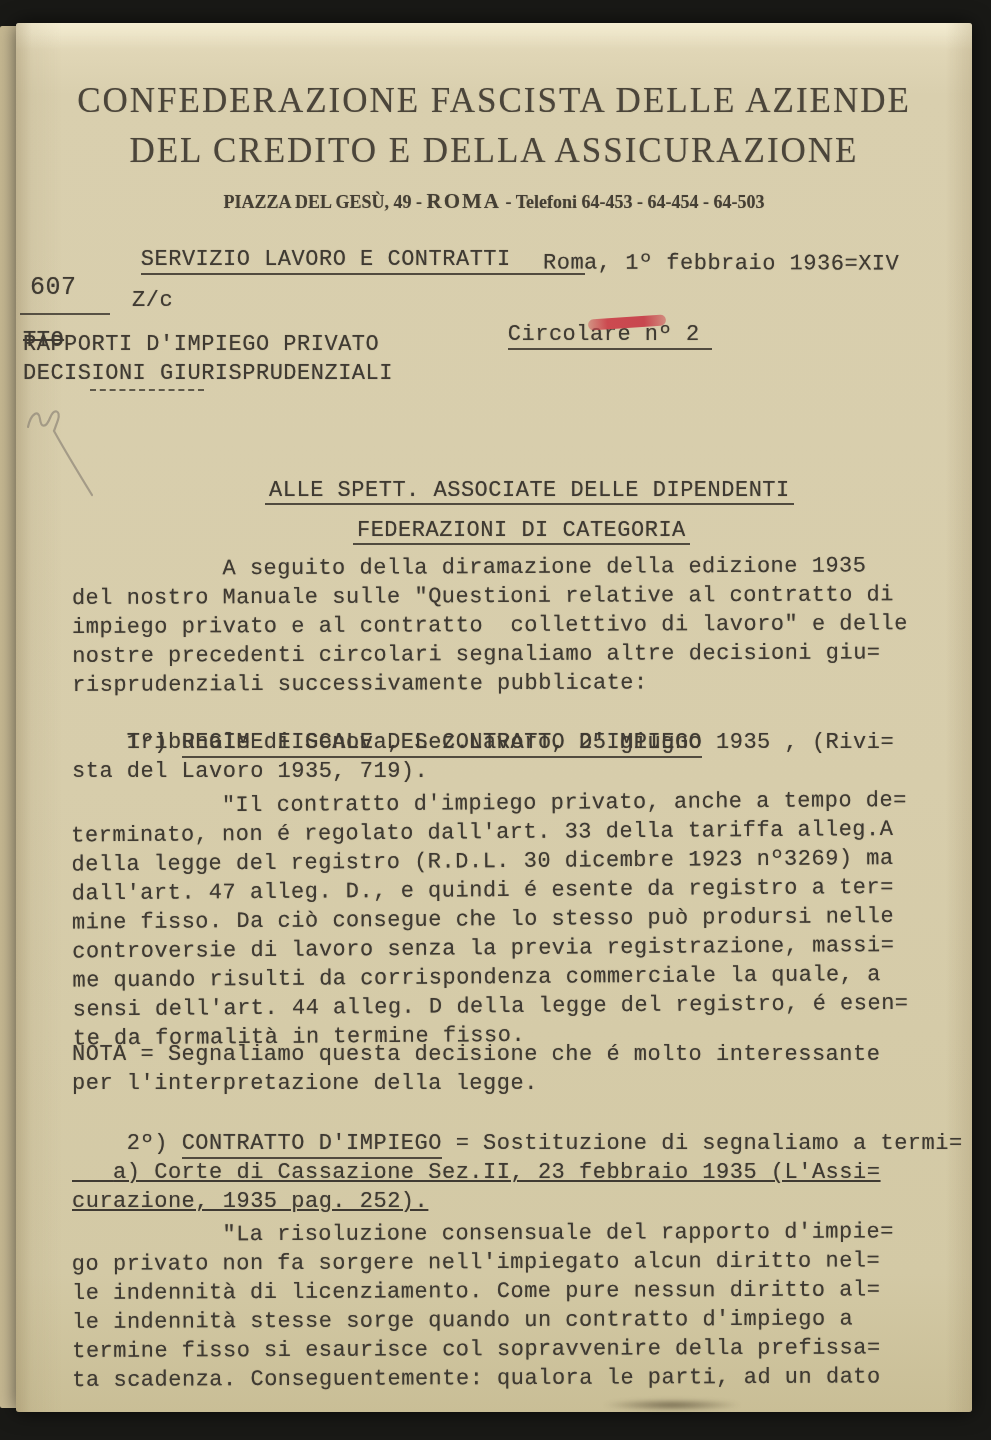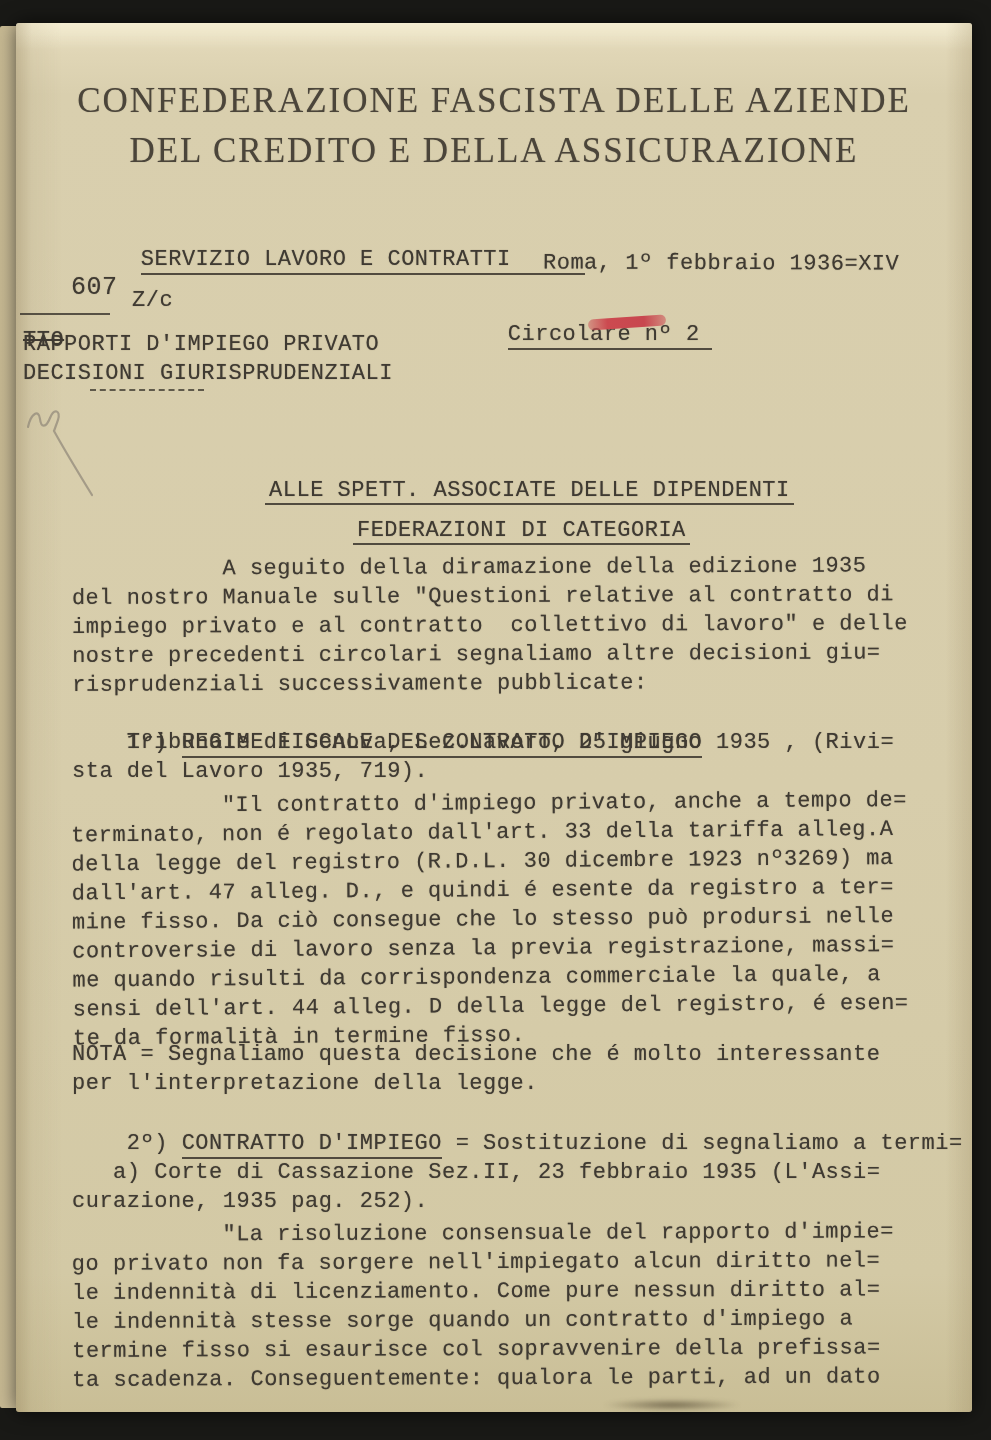--- a/index.html
+++ b/index.html
@@ -85,27 +85,30 @@
 </head>
 <body>
 
 <div class="underpage"></div>
 
 <div class="paper">
 
   <div class="org" style="top:58px;">CONFEDERAZIONE FASCISTA DELLE AZIENDE</div>
   <div class="org" style="top:108px;">DEL CREDITO E DELLA ASSICURAZIONE</div>
 
+  <div class="address">
+    <span>PIAZZA DEL GESÙ, 49 - </span><span class="roma">ROMA</span><span> - Telefoni 64-453 - 64-454 - 64-503</span>
+  </div>
 
   <div class="tw" style="left:70px;top:193px;">
     <span class="u" style="padding-right:74px;">SERVIZIO LAVORO E CONTRATTI</span>
   </div>
   <div class="tw tilt-c" style="left:527px;top:226px;">Roma, 1º febbraio 1936=XIV</div>
 
-  <div class="tw" style="left:14px;top:250px;font-size:25px;margin-left:41px;">607</div>
+  <div class="tw" style="left:14px;top:250px;font-size:25px;">607</div>
   <div class="tw" style="left:116px;top:263px;">Z/c</div>
   <div class="hline607"></div>
 
   <div class="tw" style="left:437px;top:268px;">
     <span class="u" style="padding-right:12px;margin-top:12px;">Circolare nº 2</span>
   </div>
   <div class="redmark"></div>
 
   <div class="tw tto">TTO</div>
   <div class="tw" style="left:7px;top:336px;">DECISIONI GIURISPRUDENZIALI</div>
@@ -142,21 +145,21 @@
 controversie di lavoro senza la previa registrazione, massi=
 me quando risulti da corrispondenza commerciale la quale, a
 sensi dell'art. 44 alleg. D della legge del registro, é esen=
 te da formalità in termine fisso.</div>
   <div class="tw" style="left:56px;top:1017px;width:860px;">NOTA = Segnaliamo questa decisione che é molto interessante
 per l'interpretazione della legge.</div>
 
   <div class="tw" style="left:56px;top:1077px;">
     <span>2º) </span><span class="u">CONTRATTO D'IMPIEGO</span><span> = Sostituzione di segnaliamo a termi=</span>
   </div>
-  <div class="tw" style="left:56px;top:1135px;width:860px;">   a) Corte di Cassazione Sez.II, 23 febbraio 1935 (L'Assi=
+  <div class="tw" style="left:56px;top:1135px;width:860px;text-decoration:underline;">   a) Corte di Cassazione Sez.II, 23 febbraio 1935 (L'Assi=
 curazione, 1935 pag. 252).</div>
   <div class="tw tilt-a" style="left:56px;top:1196px;width:864px;">           "La risoluzione consensuale del rapporto d'impie=
 go privato non fa sorgere nell'impiegato alcun diritto nel=
 le indennità di licenziamento. Come pure nessun diritto al=
 le indennità stesse sorge quando un contratto d'impiego a
 termine fisso si esaurisce col sopravvenire della prefissa=
 ta scadenza. Conseguentemente: qualora le parti, ad un dato</div>
 
   <div class="smudge"></div>
 </div>

